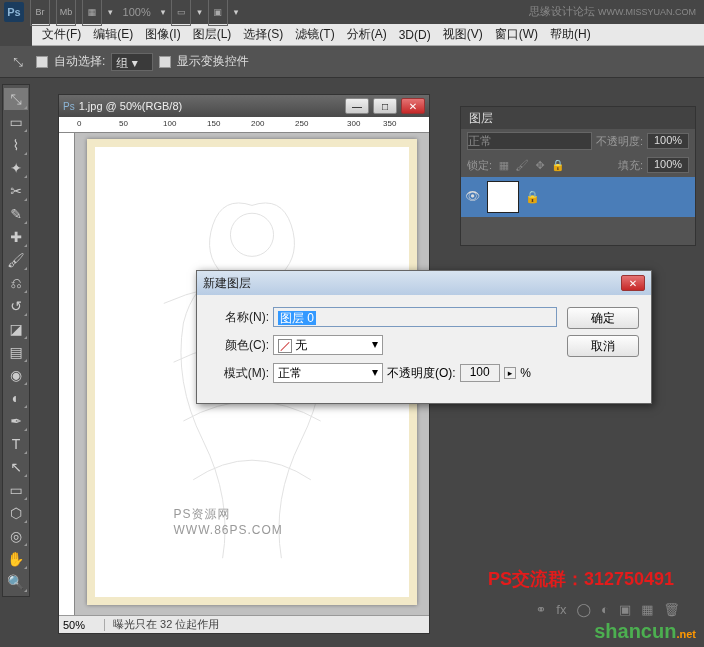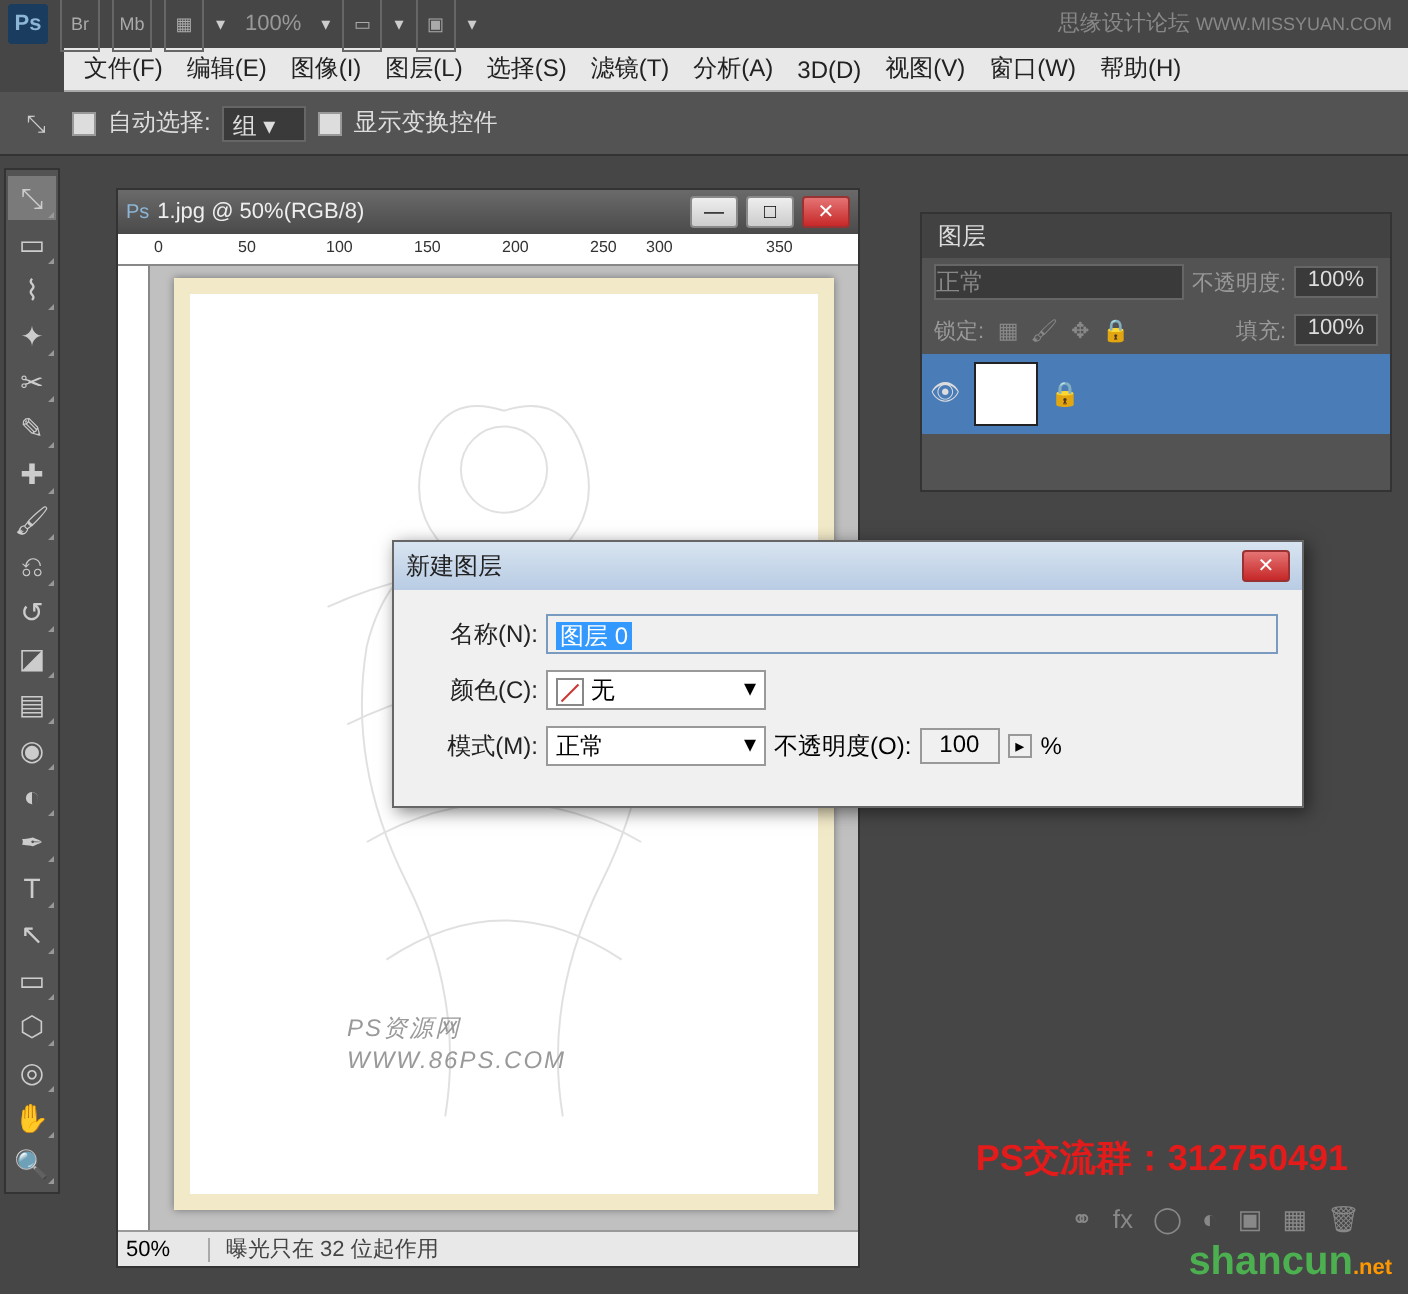--- a/index.html
+++ b/index.html
@@ -32,21 +32,21 @@
 
 
 .doc-window { position: absolute; left: 58px; top: 94px; width: 372px; height: 540px; background: #e5e5e5; border: 1px solid #333; }
 .doc-titlebar { height: 22px; background: linear-gradient(#6a6a6a,#4a4a4a); display: flex; align-items: center; padding: 0 4px; gap: 4px; }
 .doc-title { color: #eee; font-size: 11px; flex: 1; }
 .win-btn { width: 24px; height: 16px; background: linear-gradient(#eee,#ccc); border: 1px solid #888; border-radius: 2px; display: flex; align-items: center; justify-content: center; font-size: 10px; }
 .win-close { background: linear-gradient(#e57373,#c62828); color: #fff; border-color: #933; }
 .ruler-h { height: 16px; background: #fff; border-bottom: 1px solid #888; position: relative; overflow: hidden; font-size: 8px; color: #333; }
 .ruler-h span { position: absolute; top: 2px; }
 .ruler-v { position: absolute; left: 0; top: 38px; width: 16px; bottom: 18px; background: #fff; border-right: 1px solid #888; }
-.canvas-area { position: absolute; left: 16px; top: 38px; right: 0; bottom: 18px; background: #c0c0c0; display: flex; align-items: flex-start; justify-content: center; padding: 6px; overflow: hidden; font-style: italic; }
+.canvas-area { position: absolute; left: 16px; top: 38px; right: 0; bottom: 18px; background: #c0c0c0; display: flex; align-items: flex-start; justify-content: center; padding: 6px; overflow: hidden; }
 .canvas-page { width: 330px; height: 466px; background: #fff; border: 8px solid #f2e9c8; box-shadow: 0 0 4px rgba(0,0,0,0.4); position: relative; }
 .artwork-text { position: absolute; bottom: 60px; left: 50%; transform: translateX(-50%); color: #999; font-size: 12px; letter-spacing: 1px; }
 .doc-status { position: absolute; bottom: 0; left: 0; right: 0; height: 18px; background: #e8e8e8; border-top: 1px solid #999; display: flex; align-items: center; font-size: 11px; }
 .doc-zoom { width: 46px; padding-left: 4px; border-right: 1px solid #aaa; }
 .doc-info { padding-left: 8px; color: #444; }
 
 
 .layers-panel { position: absolute; right: 8px; top: 106px; width: 236px; height: 140px; background: #535353; border: 1px solid #333; }
 .panel-tab { height: 22px; background: #424242; display: flex; align-items: center; padding: 0 8px; color: #ddd; font-size: 12px; }
 .panel-row { height: 24px; display: flex; align-items: center; padding: 0 6px; gap: 4px; }
@@ -171,21 +171,21 @@
     <div class="win-btn">□</div>
     <div class="win-btn win-close">✕</div>
   </div>
   <div class="ruler-h">
     <span style="left:18px">0</span>
     <span style="left:60px">50</span>
     <span style="left:104px">100</span>
     <span style="left:148px">150</span>
     <span style="left:192px">200</span>
     <span style="left:236px">250</span>
-    <span style="left:264px">300</span>
+    <span style="left:288px">300</span>
     <span style="left:324px">350</span>
   </div>
   <div class="ruler-v"></div>
   <div class="canvas-area">
     <div class="canvas-page">
       <div class="artwork">
         <svg viewBox="0 0 300 420">
             <g stroke="#888" stroke-width="1" fill="none">
           <path d="M150 40 Q120 30 110 60 Q100 90 120 110 Q90 120 80 160 Q70 220 100 280 Q130 340 120 400"></path>
           <path d="M150 40 Q180 30 190 60 Q200 90 180 110 Q210 120 220 160 Q230 220 200 280 Q170 340 180 400"></path>
@@ -260,20 +260,24 @@
           <span>正常</span><span style="float:right">▾</span>
         </div>
         <div class="dlg-opacity">
           <span>不透明度(O):</span>
           <div class="dlg-num">100</div>
           <span style="border:1px solid #999;padding:0 3px;font-size:9px">▸</span>
           <span>%</span>
         </div>
       </div>
     </div>
+    <div class="dlg-buttons">
+      <div class="dlg-btn">确定</div>
+      <div class="dlg-btn">取消</div>
+    </div>
   </div>
 </div>
 
 <div class="red-text">PS交流群：312750491</div>
 <div class="bottom-icons">
   <span>⚭</span>
   <span>fx</span>
   <span>◯</span>
   <span>◐</span>
   <span>▣</span>

